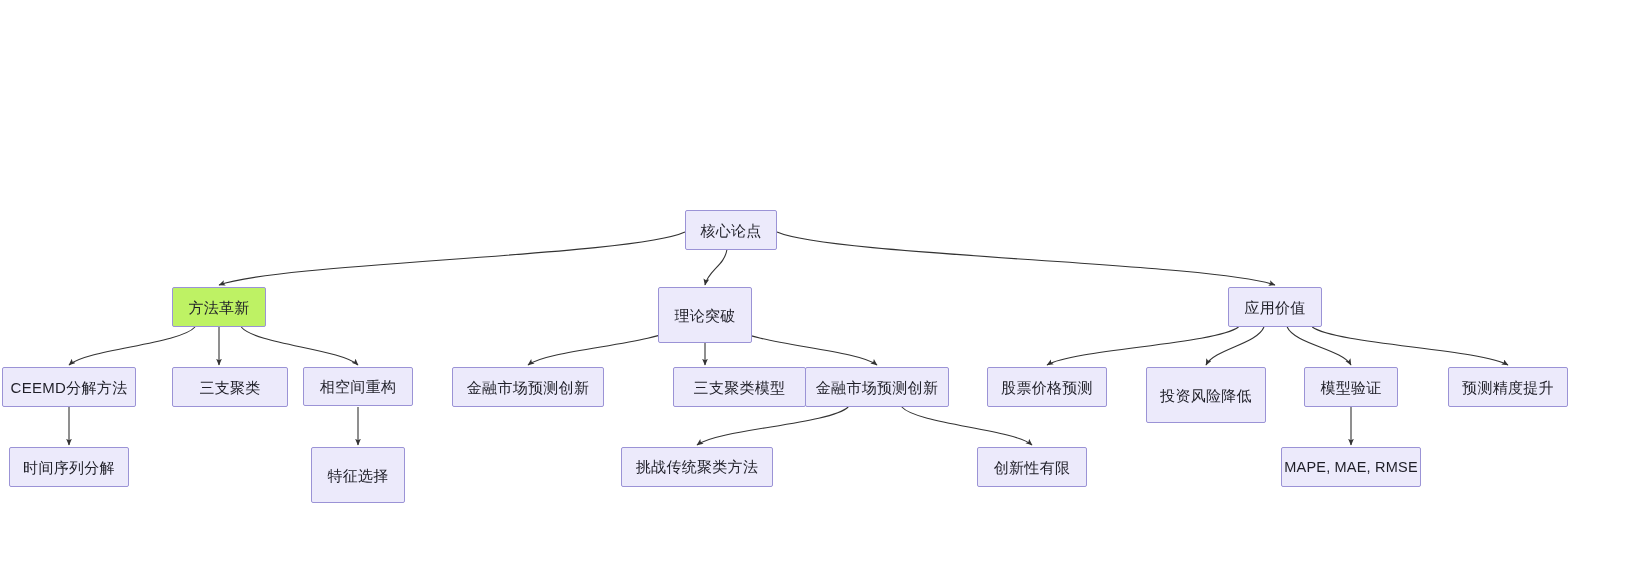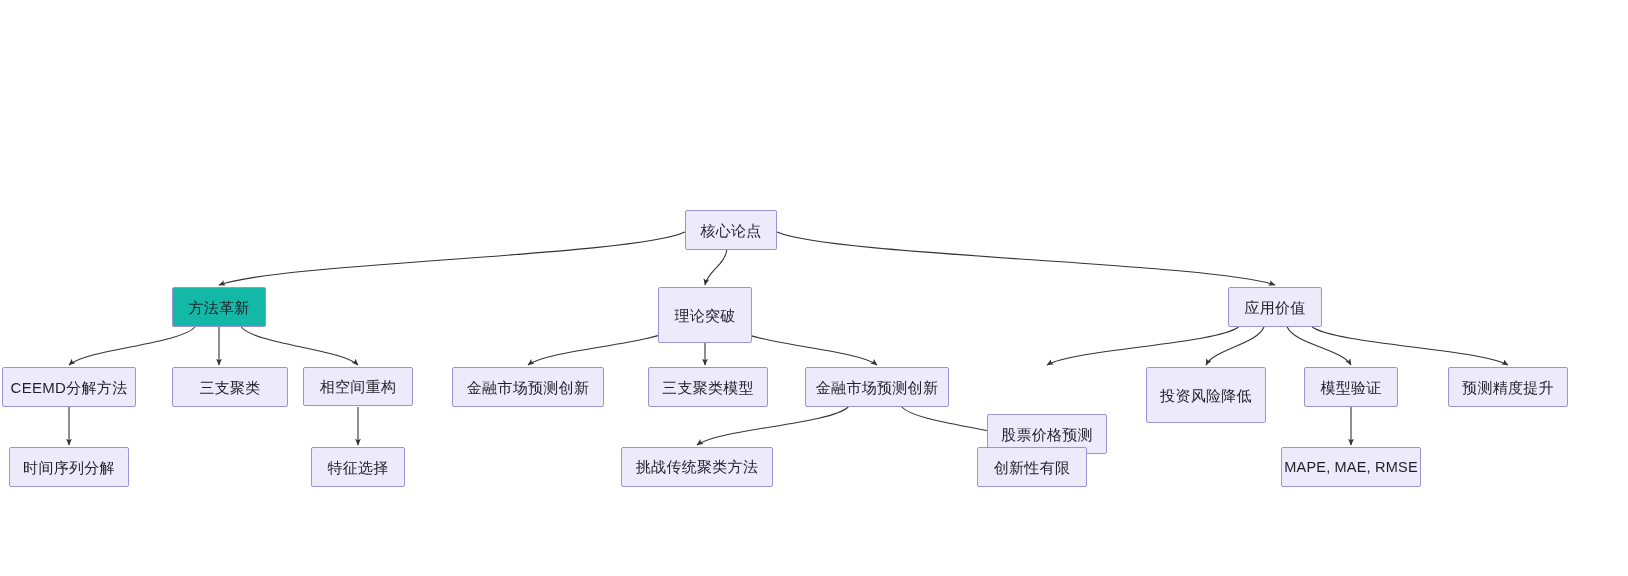--- a/index.html
+++ b/index.html
@@ -82,63 +82,63 @@
         <path d="M358,407 C358,424.1 358,429.04 358,445" fill="none" stroke="#333333" stroke-width="1.1" marker-end="url(#arrowhead)"></path>
         <path d="M848.2,407 C830.2,424.1 718.6,429.04 697,445" fill="none" stroke="#333333" stroke-width="1.1" marker-end="url(#arrowhead)"></path>
         <path d="M901.8,407 C917.3,424.1 1013.4,429.04 1032,445" fill="none" stroke="#333333" stroke-width="1.1" marker-end="url(#arrowhead)"></path>
         <path d="M1351,407 C1351,424.1 1351,429.04 1351,445" fill="none" stroke="#333333" stroke-width="1.1" marker-end="url(#arrowhead)"></path>
       </g>
   </svg>
   <div id="node-layer">
       <div class="node" style="left: 685px; top: 210px; width: 92px; height: 40px; background: rgb(236, 234, 251); border-color: rgb(155, 147, 214); color: rgb(31, 31, 40);">
         <span class="node-label">核心论点</span>
       </div>
-      <div class="node" style="left: 172px; top: 287px; width: 94px; height: 40px; background: #14b8a6; border-color: rgb(155, 147, 214); color: rgb(31, 31, 40);">
+      <div class="node" style="left: 172px; top: 287px; width: 94px; height: 40px; background: #bef264; border-color: rgb(155, 147, 214); color: rgb(31, 31, 40);">
         <span class="node-label">方法革新</span>
       </div>
       <div class="node" style="left: 658px; top: 287px; width: 94px; height: 56px; background: rgb(236, 234, 251); border-color: rgb(155, 147, 214); color: rgb(31, 31, 40);">
         <span class="node-label">理论突破</span>
       </div>
       <div class="node" style="left: 1228px; top: 287px; width: 94px; height: 40px; background: rgb(236, 234, 251); border-color: rgb(155, 147, 214); color: rgb(31, 31, 40);">
         <span class="node-label">应用价值</span>
       </div>
       <div class="node" style="left: 2px; top: 367px; width: 134px; height: 40px; background: rgb(236, 234, 251); border-color: rgb(155, 147, 214); color: rgb(31, 31, 40);">
         <span class="node-label">CEEMD分解方法</span>
       </div>
       <div class="node" style="left: 172px; top: 367px; width: 116px; height: 40px; background: rgb(236, 234, 251); border-color: rgb(155, 147, 214); color: rgb(31, 31, 40);">
         <span class="node-label">三支聚类</span>
       </div>
       <div class="node" style="left: 303px; top: 367px; width: 110px; height: 39px; background: rgb(236, 234, 251); border-color: rgb(155, 147, 214); color: rgb(31, 31, 40);">
         <span class="node-label">相空间重构</span>
       </div>
       <div class="node" style="left: 452px; top: 367px; width: 152px; height: 40px; background: rgb(236, 234, 251); border-color: rgb(155, 147, 214); color: rgb(31, 31, 40);">
         <span class="node-label">金融市场预测创新</span>
       </div>
-      <div class="node" style="left: 648px; top: 367px; width: 120px; height: 40px; background: rgb(236, 234, 251); border-color: rgb(155, 147, 214); color: rgb(31, 31, 40);">
+      <div class="node" style="left: 673px; top: 367px; width: 133px; height: 40px; background: rgb(236, 234, 251); border-color: rgb(155, 147, 214); color: rgb(31, 31, 40);">
         <span class="node-label">三支聚类模型</span>
       </div>
       <div class="node" style="left: 805px; top: 367px; width: 144px; height: 40px; background: rgb(236, 234, 251); border-color: rgb(155, 147, 214); color: rgb(31, 31, 40);">
         <span class="node-label">金融市场预测创新</span>
       </div>
-      <div class="node" style="left: 987px; top: 367px; width: 120px; height: 40px; background: rgb(236, 234, 251); border-color: rgb(155, 147, 214); color: rgb(31, 31, 40); margin-top: 47px;">
+      <div class="node" style="left: 987px; top: 367px; width: 120px; height: 40px; background: rgb(236, 234, 251); border-color: rgb(155, 147, 214); color: rgb(31, 31, 40);">
         <span class="node-label">股票价格预测</span>
       </div>
       <div class="node" style="left: 1146px; top: 367px; width: 120px; height: 56px; background: rgb(236, 234, 251); border-color: rgb(155, 147, 214); color: rgb(31, 31, 40);">
         <span class="node-label">投资风险降低</span>
       </div>
       <div class="node" style="left: 1304px; top: 367px; width: 94px; height: 40px; background: rgb(236, 234, 251); border-color: rgb(155, 147, 214); color: rgb(31, 31, 40);">
         <span class="node-label">模型验证</span>
       </div>
       <div class="node" style="left: 1448px; top: 367px; width: 120px; height: 40px; background: rgb(236, 234, 251); border-color: rgb(155, 147, 214); color: rgb(31, 31, 40);">
         <span class="node-label">预测精度提升</span>
       </div>
       <div class="node" style="left: 9px; top: 447px; width: 120px; height: 40px; background: rgb(236, 234, 251); border-color: rgb(155, 147, 214); color: rgb(31, 31, 40);">
         <span class="node-label">时间序列分解</span>
       </div>
-      <div class="node" style="left: 311px; top: 447px; width: 94px; height: 40px; background: rgb(236, 234, 251); border-color: rgb(155, 147, 214); color: rgb(31, 31, 40);">
+      <div class="node" style="left: 311px; top: 447px; width: 94px; height: 56px; background: rgb(236, 234, 251); border-color: rgb(155, 147, 214); color: rgb(31, 31, 40);">
         <span class="node-label">特征选择</span>
       </div>
       <div class="node" style="left: 621px; top: 447px; width: 152px; height: 40px; background: rgb(236, 234, 251); border-color: rgb(155, 147, 214); color: rgb(31, 31, 40); font-family: Liberation Serif, serif;">
         <span class="node-label">挑战传统聚类方法</span>
       </div>
       <div class="node" style="left: 977px; top: 447px; width: 110px; height: 40px; background: rgb(236, 234, 251); border-color: rgb(155, 147, 214); color: rgb(31, 31, 40);">
         <span class="node-label">创新性有限</span>
       </div>
       <div class="node latin" style="left: 1281px; top: 447px; width: 140px; height: 40px; background: rgb(236, 234, 251); border-color: rgb(155, 147, 214); color: rgb(31, 31, 40);">
         <span class="node-label">MAPE, MAE, RMSE</span>

